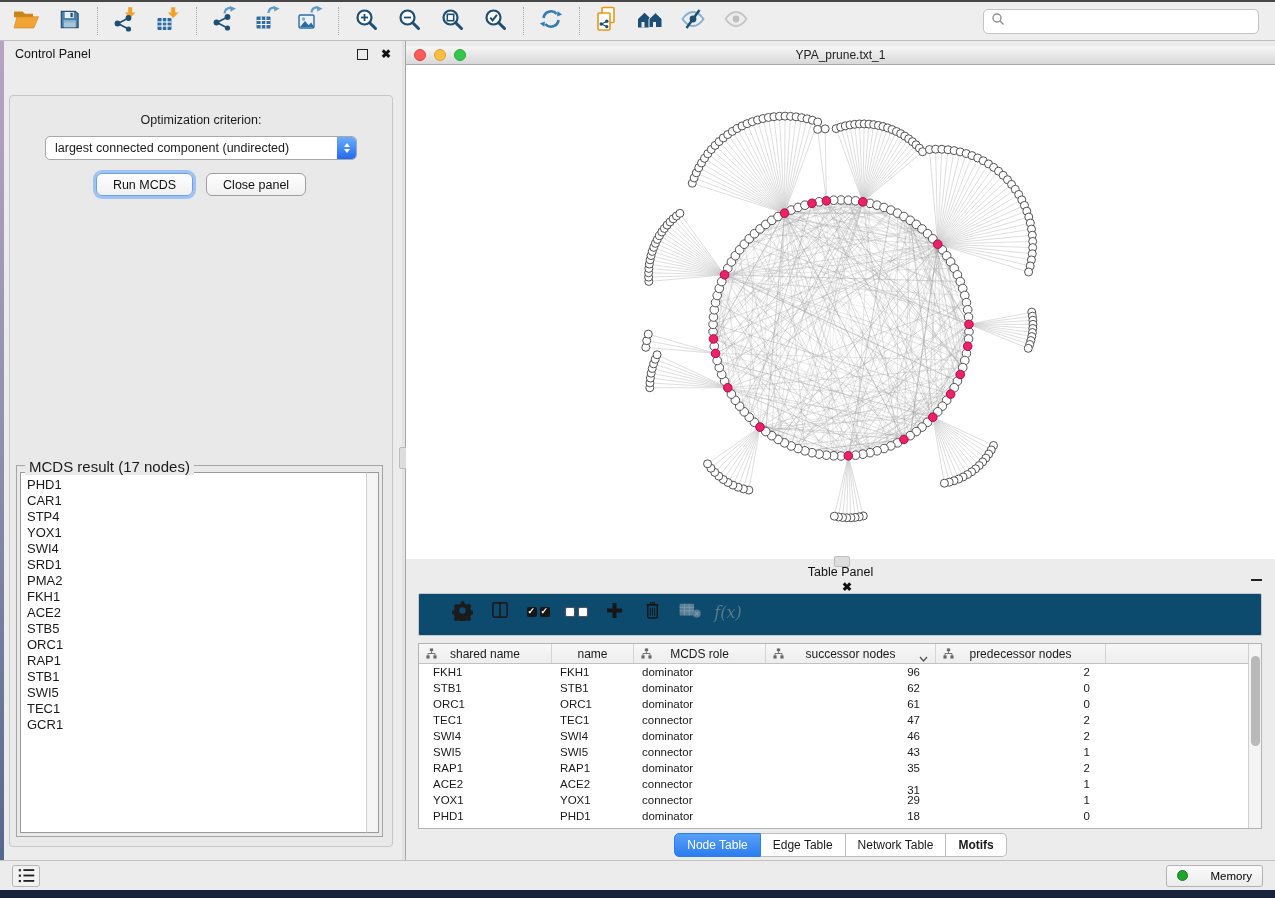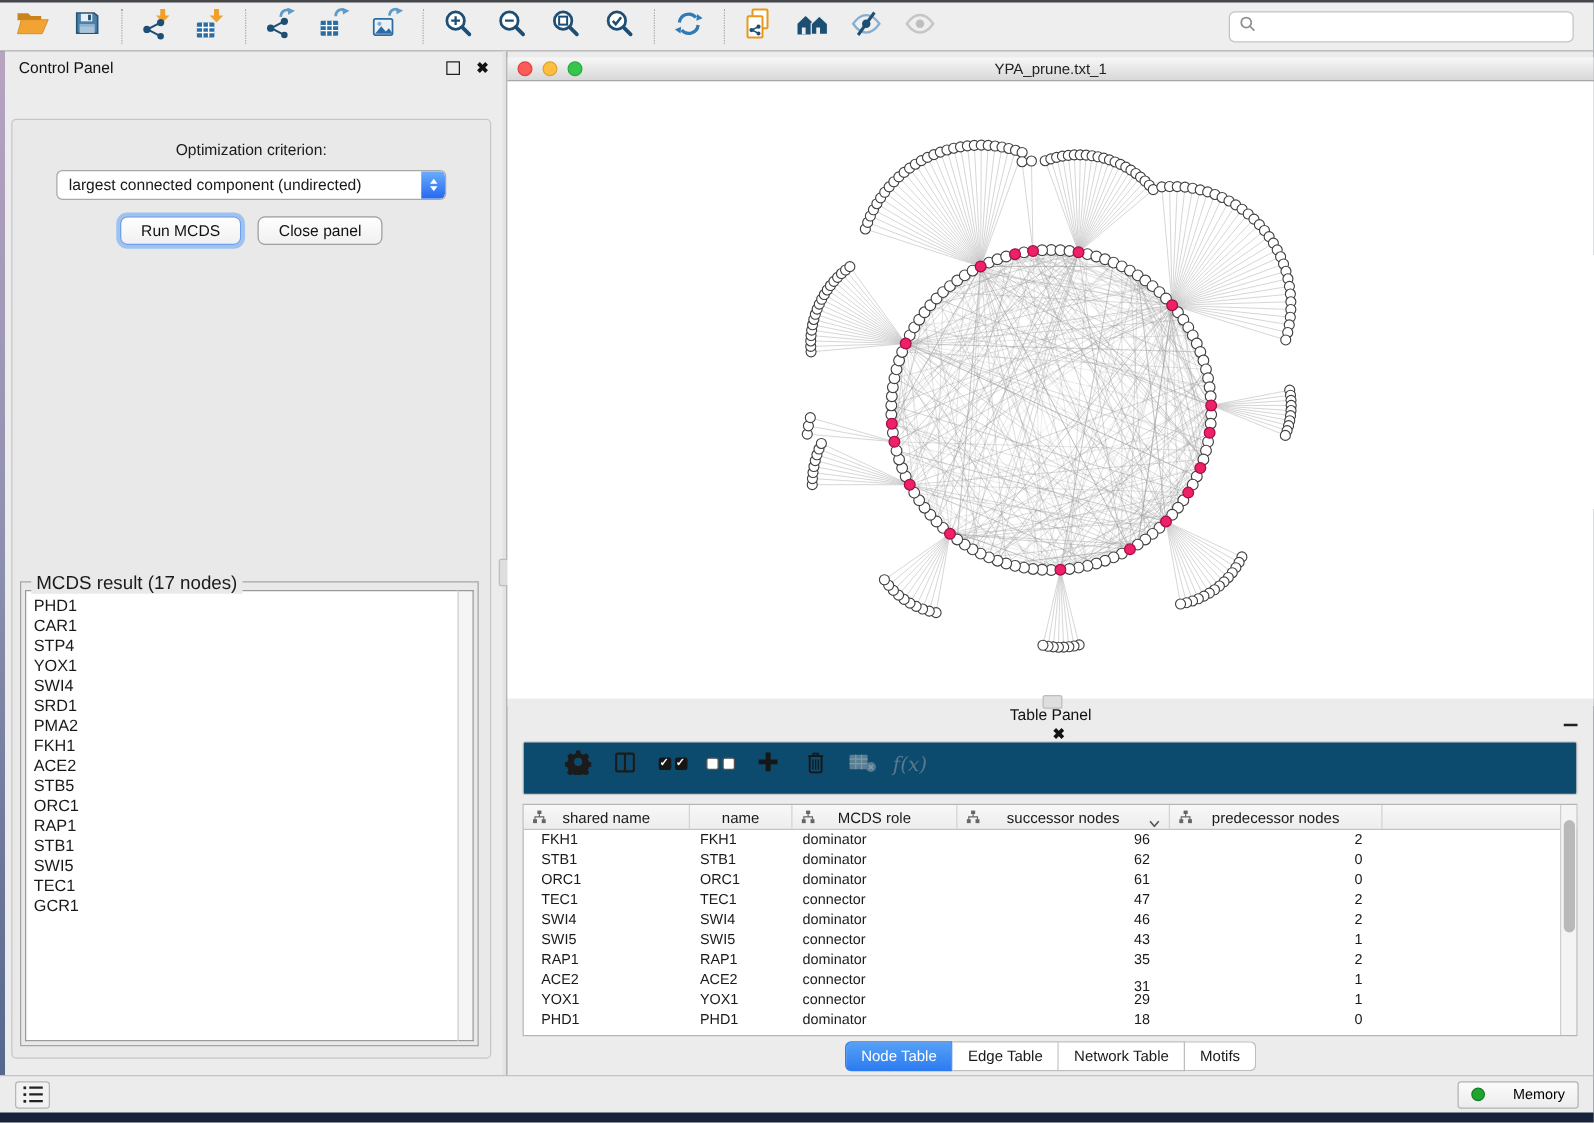--- a/index.html
+++ b/index.html
@@ -98,21 +98,21 @@
   .tr{display:flex;height:16px;align-items:center;font-size:11.5px;}
   .td{box-sizing:border-box;white-space:nowrap;overflow:hidden;flex:0 0 auto;}
   .td.num{text-align:right;padding-right:16px;}
   .td.text{padding-left:8px;}
   .td.first{padding-left:14px;}
   .tbl-scroll{position:absolute;top:0;right:0;bottom:0;width:13px;background:#f4f4f4;border-left:1px solid #cfcfcf;box-sizing:border-box;}
   .tbl-scroll .thumb{position:absolute;left:1.5px;width:9px;top:12px;height:90px;background:#b9b9b9;border-radius:5px;}
   .tbl-tabs{position:absolute;left:0;right:0;top:268px;display:flex;justify-content:center;}
   .ttab{height:22px;line-height:22px;padding:0 12px;background:#fff;border:1px solid #bdbdbd;border-left:none;font-size:12px;}
   .ttab:first-child{border-left:1px solid #bdbdbd;border-radius:5px 0 0 5px;}
-  .ttab:last-child{border-radius:0 5px 5px 0;}
+  .ttab:last-child{border-radius:0 5px 5px 0;font-weight:bold;}
   .ttab.active{background:linear-gradient(180deg,#55a1f7,#2d7cf0);color:#fff;border-color:#2d7cf0;}
 
   
   #status-bar{position:absolute;left:0;top:860px;width:1275px;height:30px;background:#ececec;
     border-top:1px solid #c2c2c2;display:flex;align-items:center;padding:0 12px;box-sizing:border-box;}
   .menu-btn{width:28px;height:22px;display:flex;align-items:center;justify-content:center;
     background:#f2f2f2;border:1px solid #b5b5b5;border-radius:3px;padding:0;}
   .mem-btn{margin-left:auto;height:22px;padding:0 10px;display:flex;align-items:center;gap:22px;font-size:11.5px;
     background:linear-gradient(180deg,#fbfbfb,#ececec);border:1px solid #b3b3b3;border-radius:3px;font-family:inherit;}
   .dot{width:11px;height:11px;border-radius:50%;background:#1ea52e;border:1px solid #157d22;box-sizing:border-box;}

